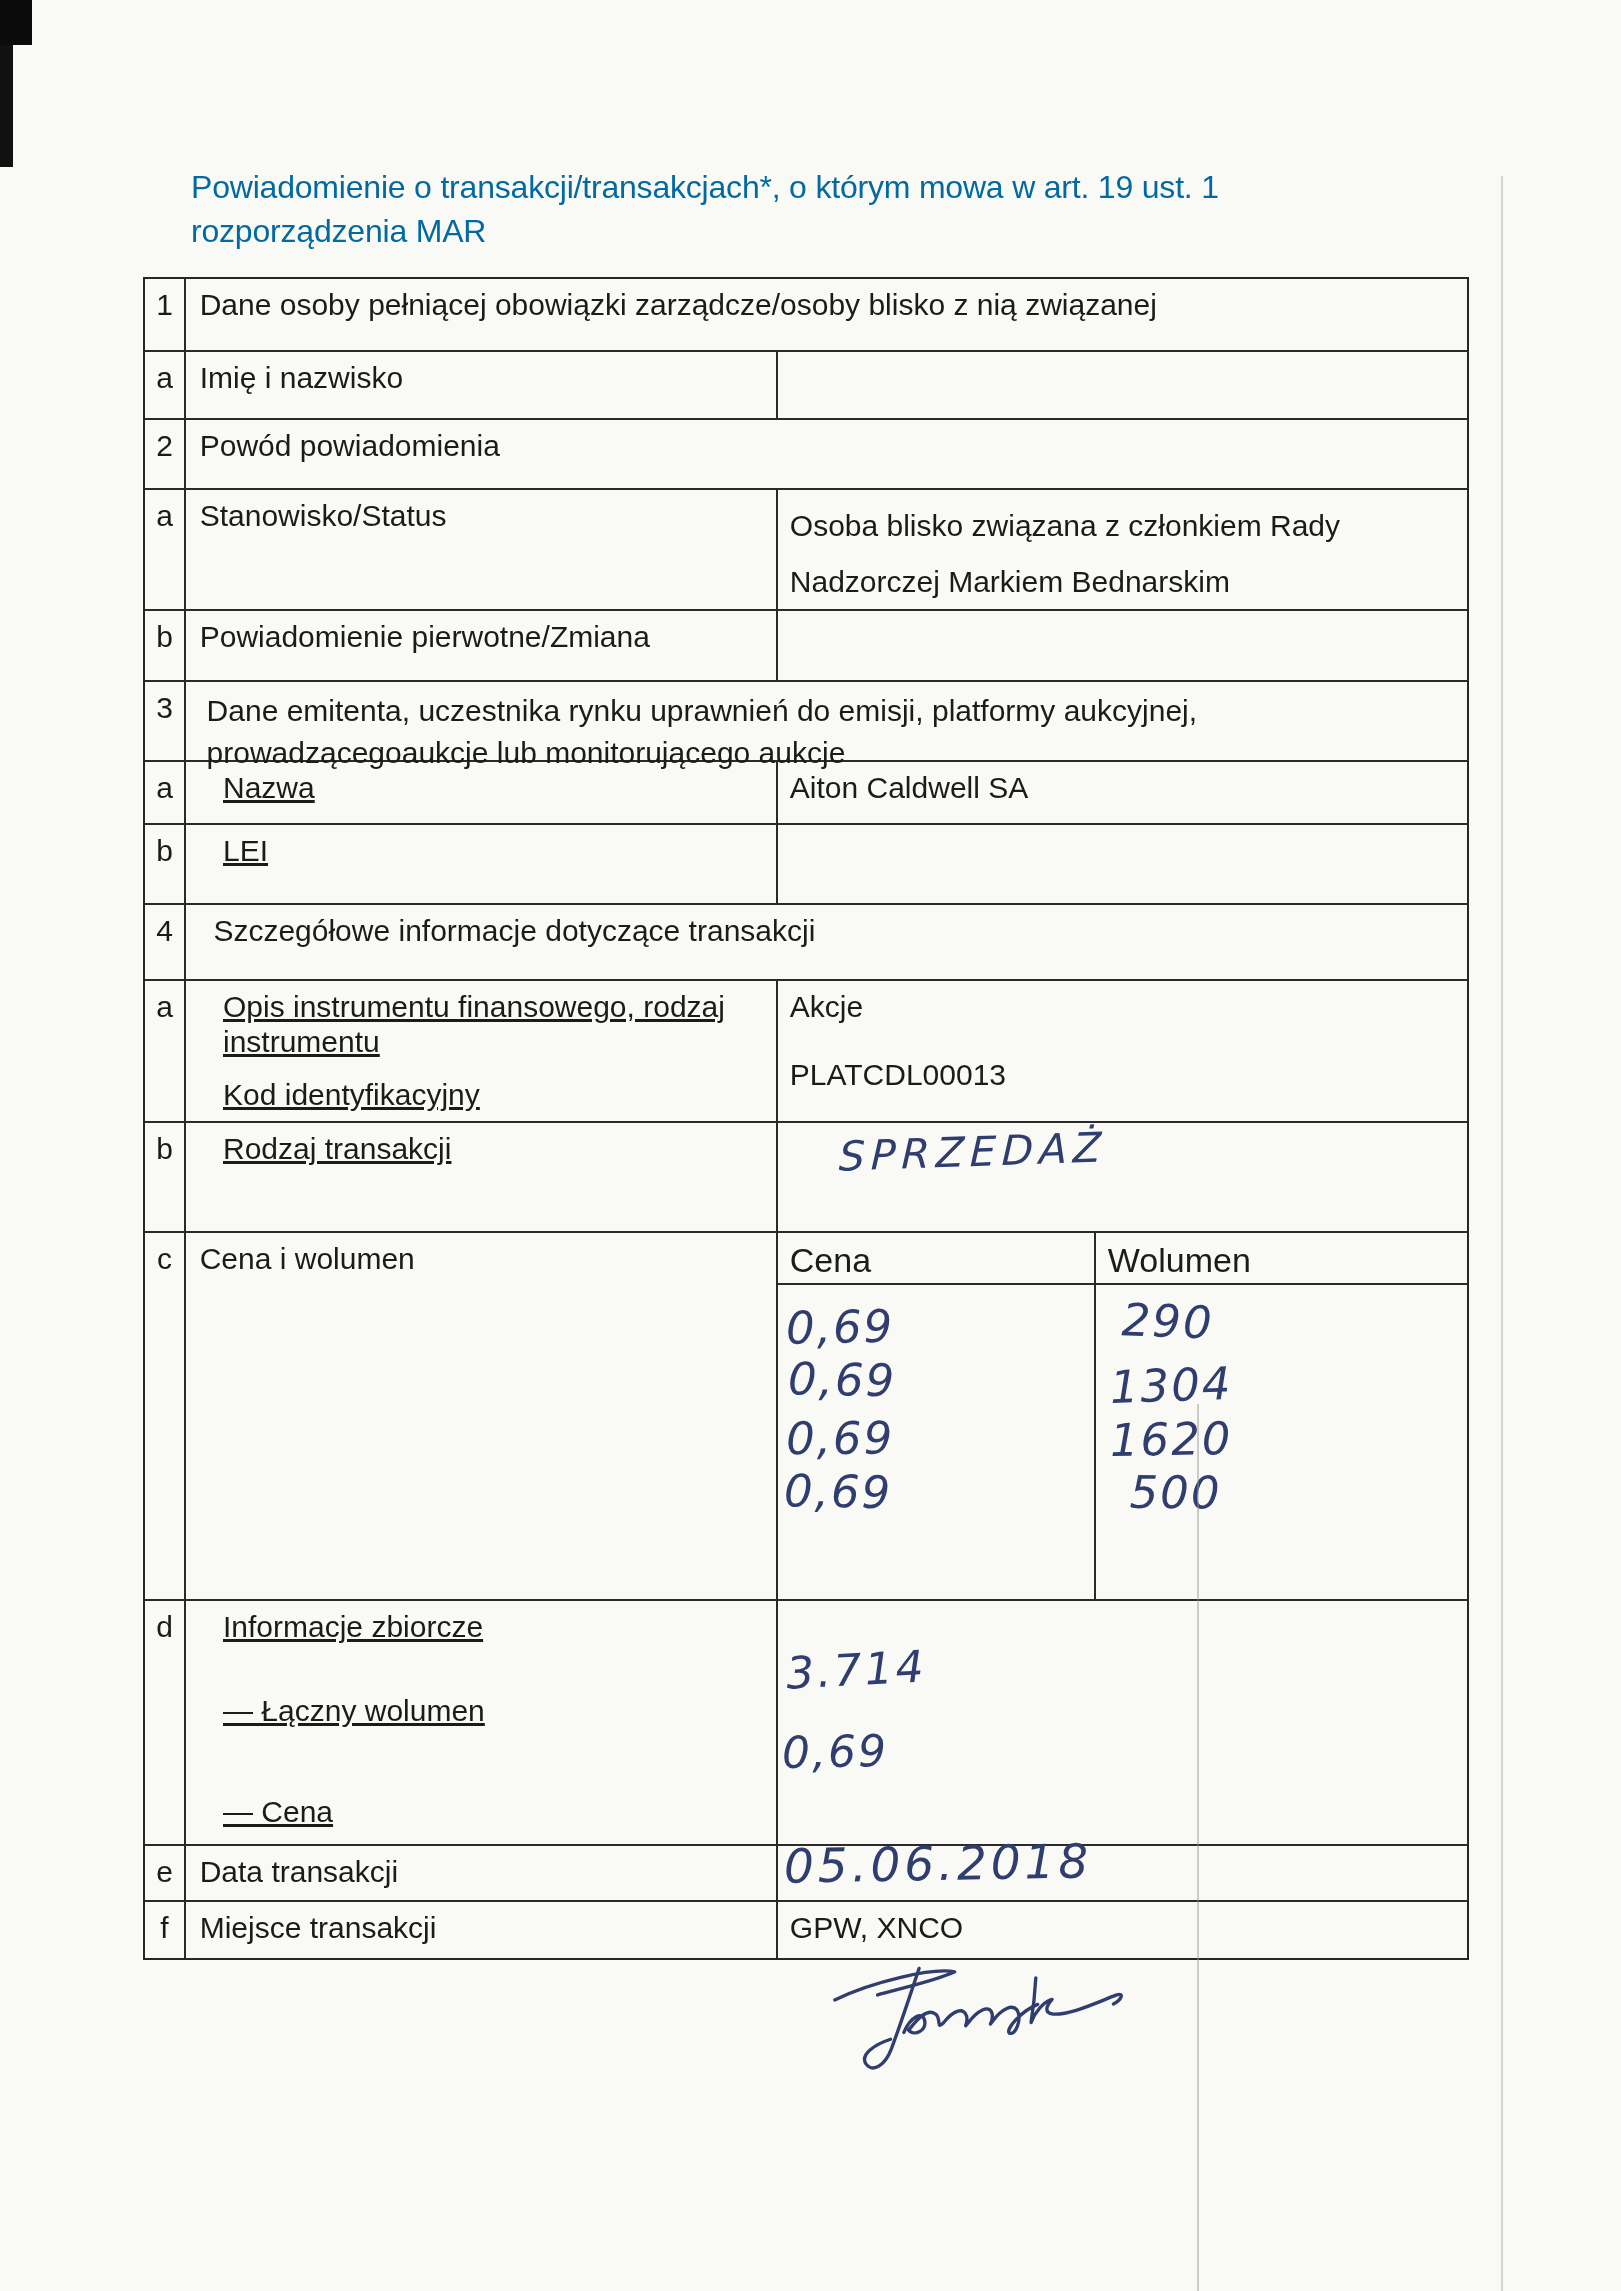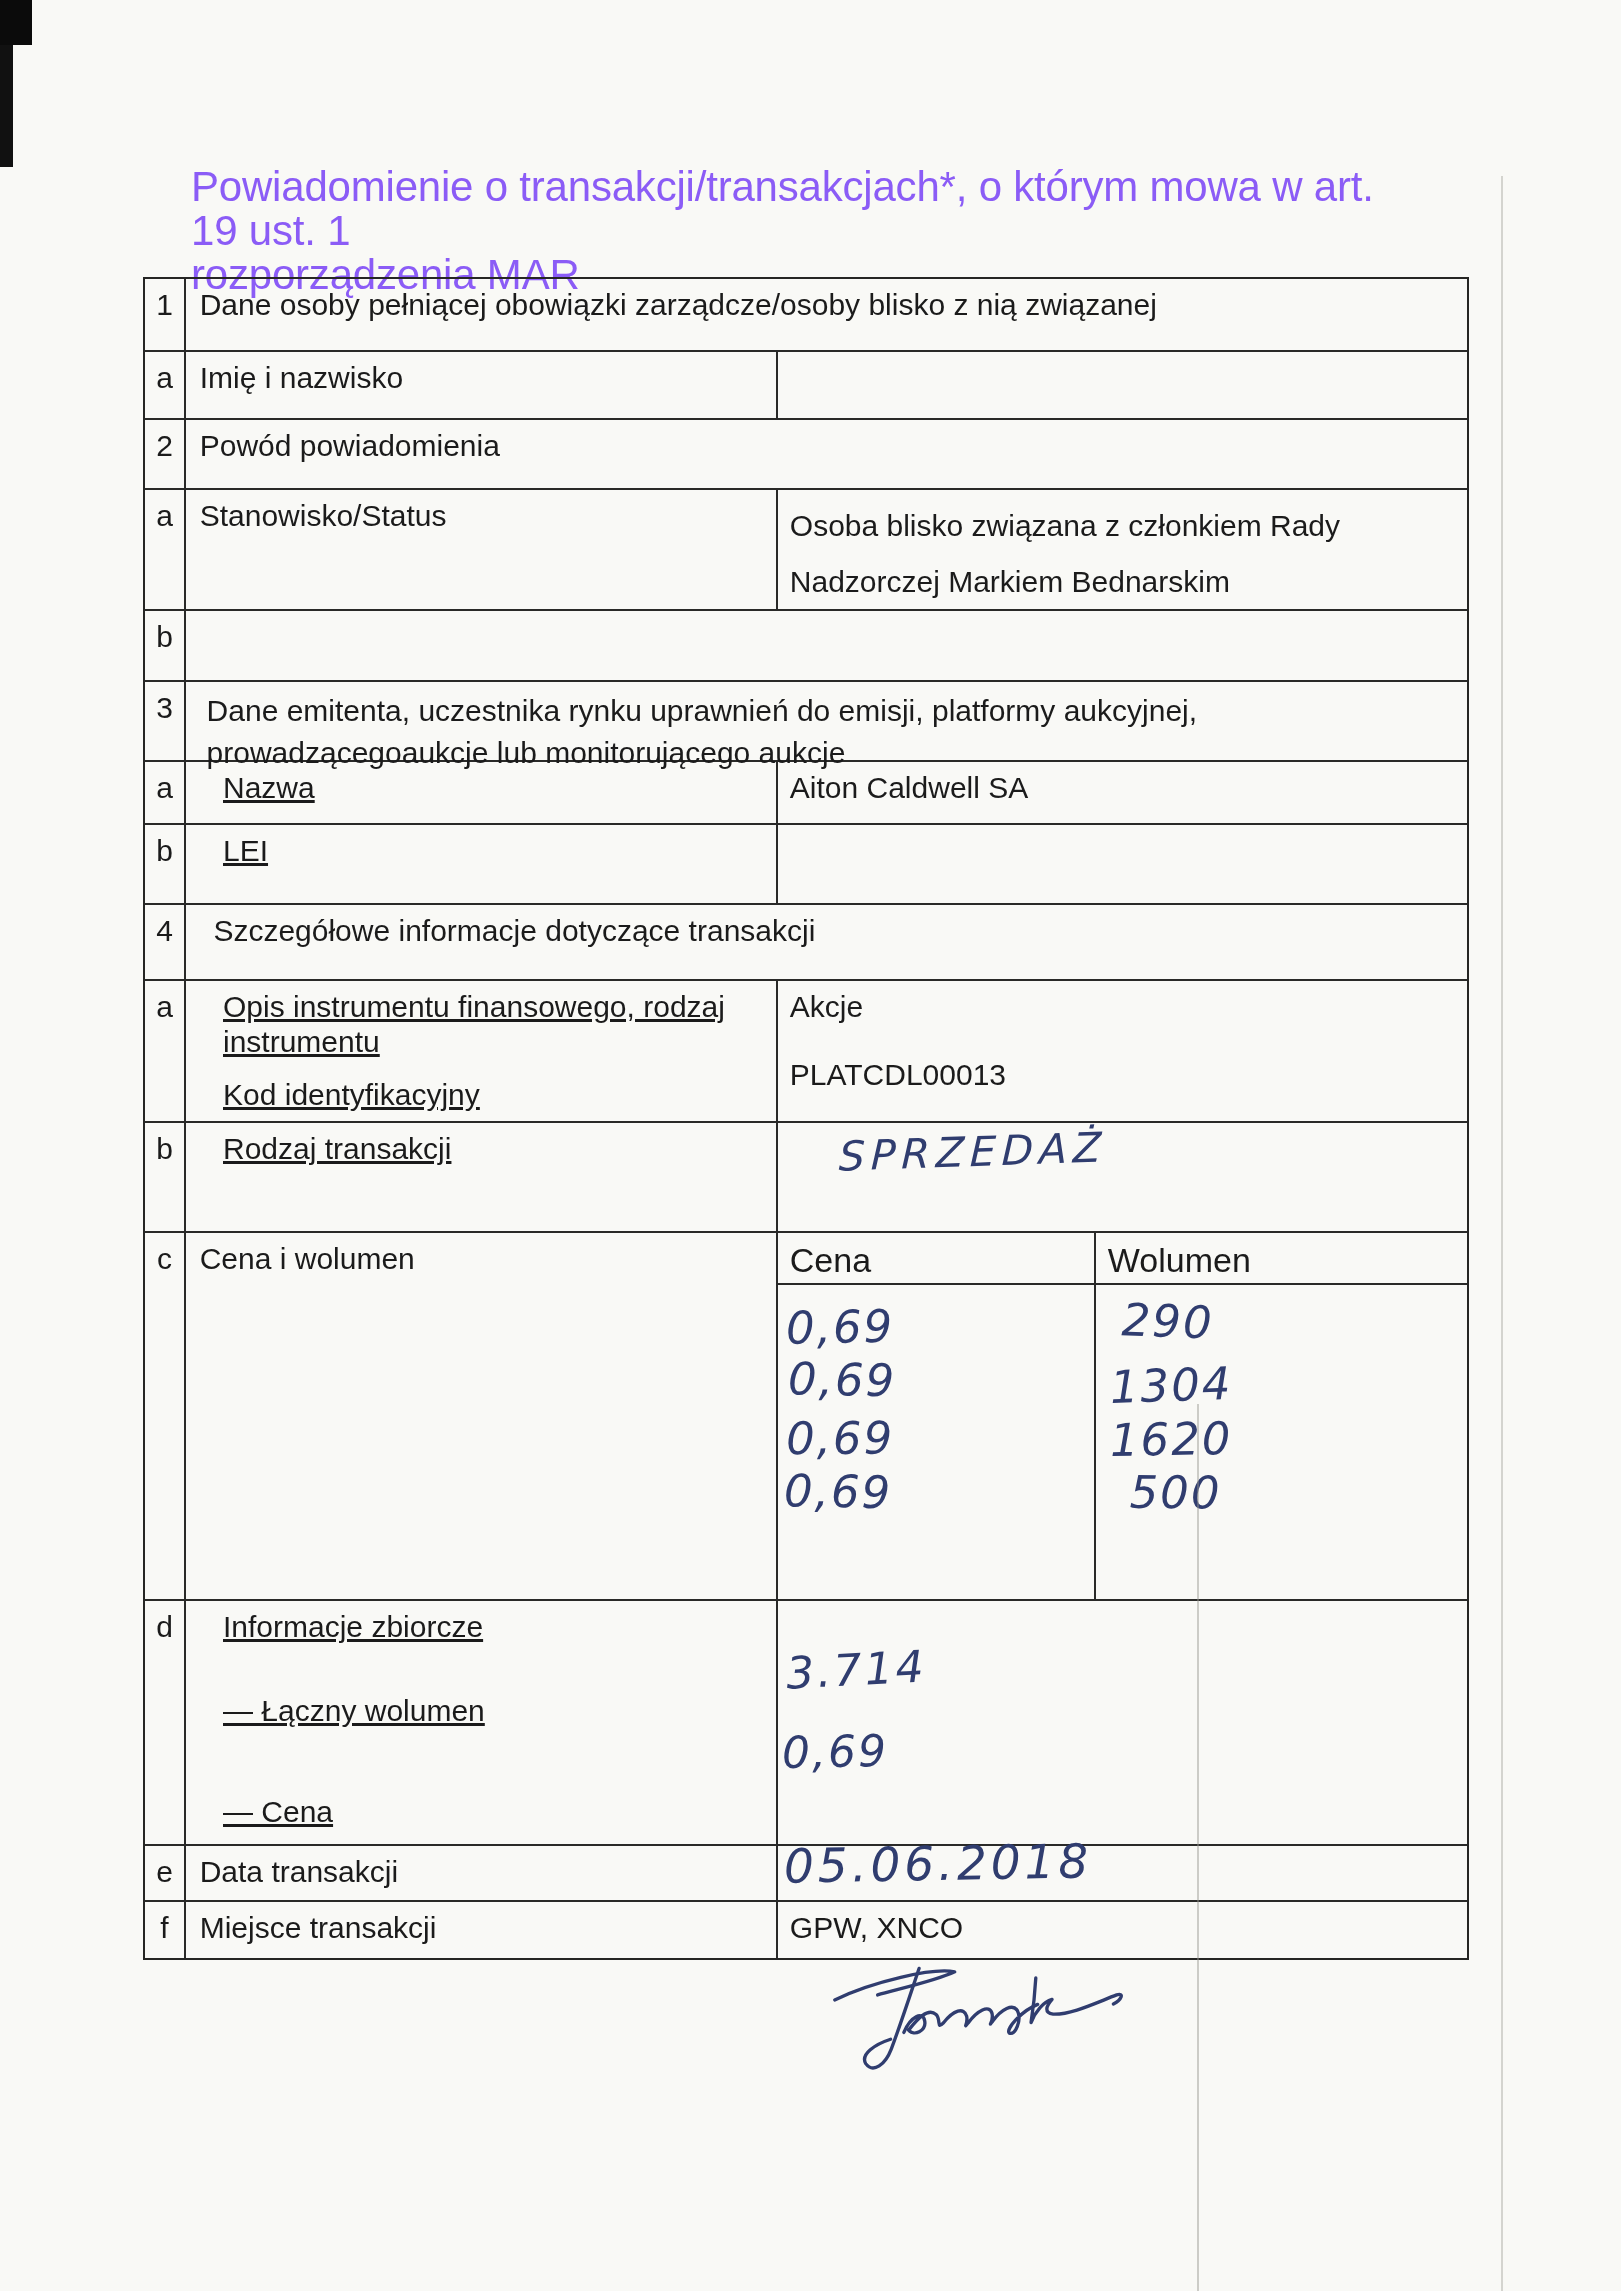--- a/index.html
+++ b/index.html
@@ -5,22 +5,22 @@
   html,body{margin:0;padding:0;}
   body{width:1621px;height:2292px;background:#e9e9e7;}
   .page{position:relative;width:1621px;height:2292px;background:#f9f9f6;overflow:hidden;
         font-family:"Liberation Sans",sans-serif;color:#1b1b1b;}
   
   .corner-block{position:absolute;left:0;top:0;width:32px;height:45px;background:#0b0b0b;}
   .corner-strip{position:absolute;left:0;top:45px;width:12.7px;height:122px;background:#111;}
   .scanline-a{position:absolute;left:1197px;top:1404px;width:2px;height:888px;background:rgba(148,148,142,0.45);}
   .scanline-b{position:absolute;left:1501px;top:176px;width:2px;height:2115px;background:rgba(175,175,168,0.5);}
   
-  .title{position:absolute;left:191px;top:165px;width:1235px;font-size:42px;line-height:44px;
-         letter-spacing:-0.2px;color:#8b5cf6;}
+  .title{position:absolute;left:191px;top:165px;width:1235px;font-size:32px;line-height:44px;
+         letter-spacing:-0.2px;color:#0369a1;}
   
   .tbl{position:absolute;left:143px;top:277px;width:1326px;border:2.9px solid #262624;
        box-sizing:border-box;background:transparent;}
   .tr{display:flex;border-bottom:2px solid #2a2a28;box-sizing:border-box;}
   .tr:last-child{border-bottom:none;}
   .td{box-sizing:border-box;padding:7.8px 5.9px 0 13.7px;font-size:30px;line-height:35px;}
   .td.num{width:41px;flex:0 0 41px;border-right:2px solid #2a2a28;text-align:center;padding:7.8px 0 0 0;}
   .td.label{width:592px;flex:0 0 592px;border-right:2px solid #2a2a28;}
   .td.value{flex:1;padding-left:11.8px;position:relative;}
   .td.merged{flex:1;}
@@ -96,20 +96,21 @@
       <div class="td num">a</div>
       <div class="td label">Stanowisko/Status</div>
       <div class="td value wide-lines">
         <div>Osoba blisko związana z członkiem Rady</div>
         <div>Nadzorczej Markiem Bednarskim</div>
       </div>
     </div>
 
     <div class="tr h72">
       <div class="td num">b</div>
+      <div class="td label">Powiadomienie pierwotne/Zmiana</div>
     </div>
 
     <div class="tr h82">
       <div class="td num">3</div>
       <div class="td merged sec3-lines" style="padding-left:20.6px">
         <div>Dane emitenta, uczestnika rynku uprawnień do emisji, platformy aukcyjnej,</div>
         <div>prowadzącegoaukcje lub monitorującego aukcje</div>
       </div>
     </div>
 

